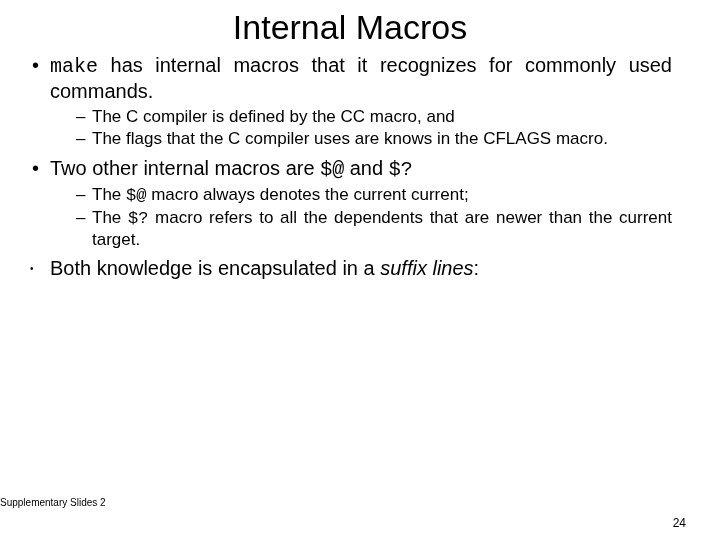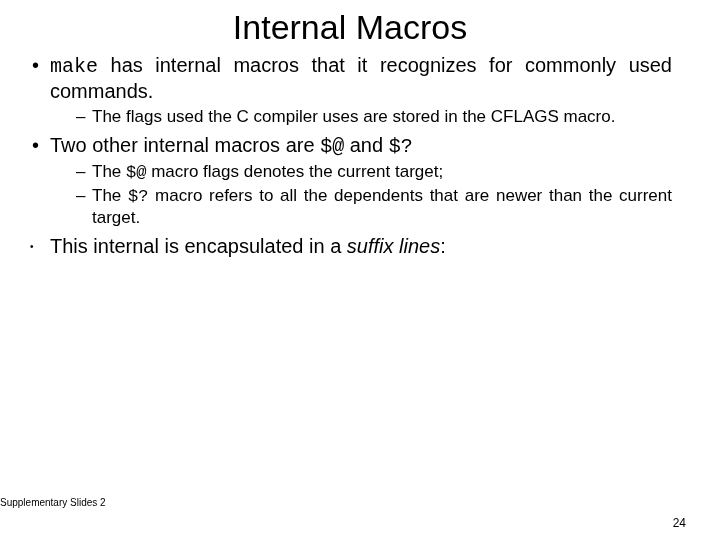--- a/index.html
+++ b/index.html
@@ -96,38 +96,39 @@
 <body>
 
 <div class="slide">
   <h1 class="title">Internal Macros</h1>
 
   <ul class="top">
 
     <li>
       <span class="mono">make</span><span> has internal macros that it recognizes for commonly used commands.</span>
       <ul class="sub">
-        <li>The flags used the C compiler uses are stored in the CFLAGS macro.</li>
+        <li>The C compiler is defined by the CC macro, and</li>
+        <li>The flags that the C compiler uses are knows in the CFLAGS macro.</li>
       </ul>
     </li>
 
     <li>
       <span>Two other internal macros are </span><span class="mono">$@</span><span> and </span><span class="mono">$?</span>
       <ul class="sub">
         <li>
-          <span>The </span><span class="mono">$@</span><span> macro flags denotes the current target;</span>
+          <span>The </span><span class="mono">$@</span><span> macro always denotes the current current;</span>
         </li>
         <li>
           <span>The </span><span class="mono">$?</span><span> macro refers to all the dependents that are newer than the current target.</span>
         </li>
       </ul>
     </li>
 
 
     <li class="small-dot" style="margin-top:6px;">
-      <span>This internal is encapsulated in a </span><span class="ital">suffix lines</span><span>:</span>
+      <span>Both knowledge is encapsulated in a </span><span class="ital">suffix lines</span><span>:</span>
     </li>
 
   </ul>
 
   <div class="footer">Supplementary Slides 2</div>
   <div class="pagenum">24</div>
 </div>
 
 </body></html>

